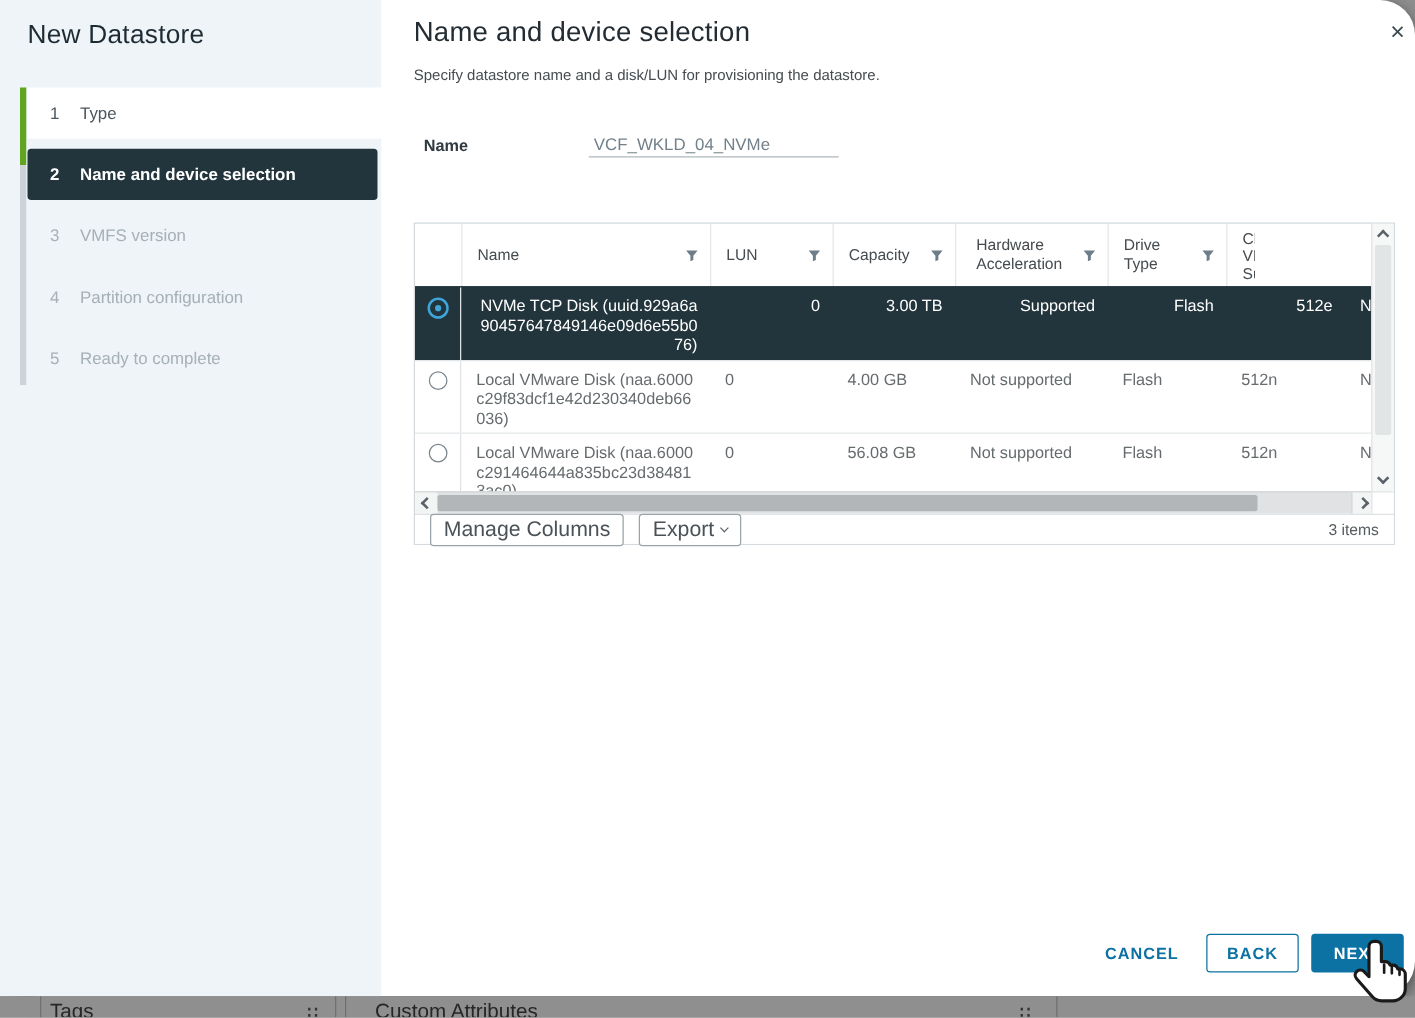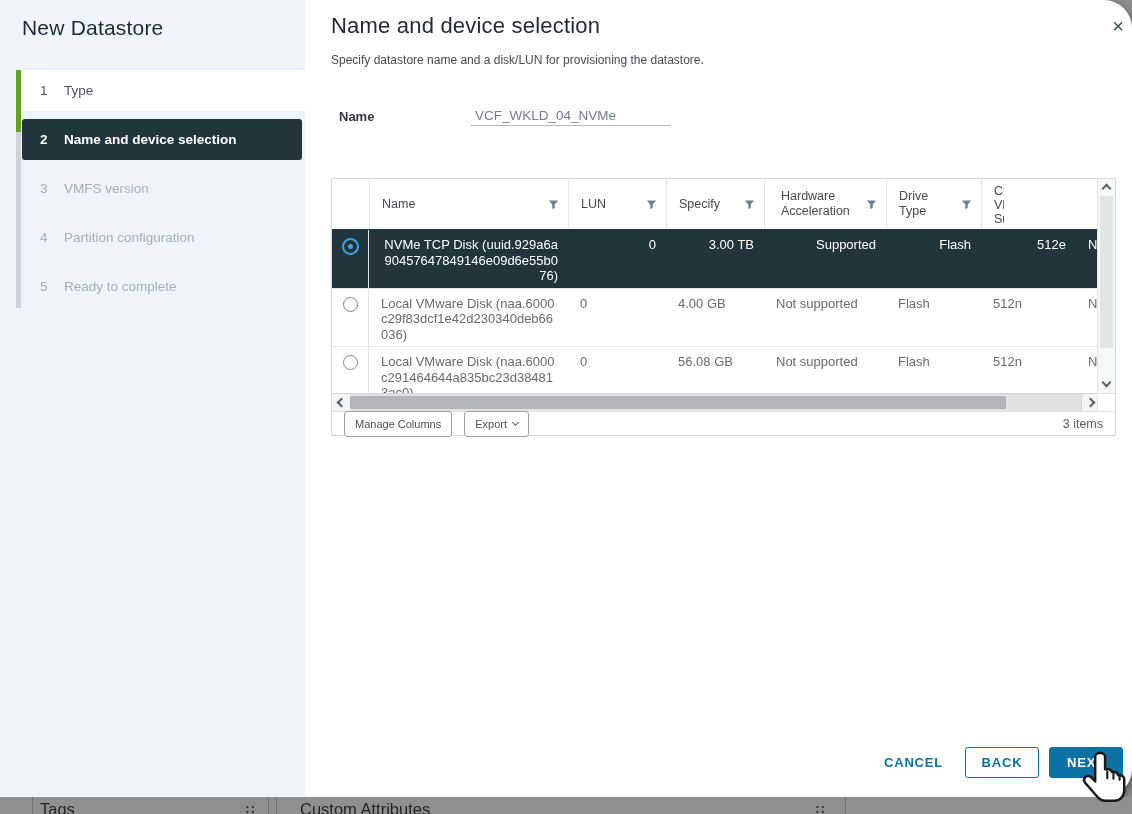--- a/index.html
+++ b/index.html
@@ -77,21 +77,21 @@
           align-items:center;justify-content:center;cursor:pointer;}
   .harrow-left{left:0;}
   .harrow-right{right:0;border-left:1px solid #cfd3d5;}
   .hthumb{position:absolute;left:18px;top:2px;width:656px;height:13px;background:#b2b6b8;border-radius:2px;}
   .scroll-corner{position:absolute;right:0;top:214px;width:18px;height:18px;background:#fff;border-left:1px solid #dfe3e6;border-top:1px solid #dfe3e6;}
 
   
   .grid-footer{position:absolute;left:0;top:232px;width:783px;height:24px;border-top:1px solid #dfe3e6;
                display:flex;align-items:center;padding:0 12px;background:#fff;}
   .gbtn{height:26px;display:inline-flex;align-items:center;gap:6px;padding:0 10px;margin-right:12px;
-        border:1px solid #99a3a8;border-radius:3px;background:#fff;font-size:11px;color:#4a5257;cursor:pointer;}
+        border:1px solid #99a3a8;border-radius:3px;background:#fff;font-size:17px;color:#4a5257;cursor:pointer;}
   .gbtn .chev{width:5px;height:5px;border-width:1.5px;margin-top:-2px;}
   .items-count{margin-left:auto;font-size:12.5px;color:#565d61;}
 
   
   .actions{position:absolute;top:747px;left:884px;display:flex;align-items:center;}
   .link-btn{font-size:13px;font-weight:600;letter-spacing:.8px;color:var(--accent-blue,#0c72a3);
             cursor:pointer;margin-right:22px;}
   .btn{width:74px;height:31px;border-radius:3px;font-size:13px;font-weight:600;letter-spacing:.8px;
        display:flex;align-items:center;justify-content:center;cursor:pointer;}
   .btn-outline{border:1px solid var(--accent-blue,#0c72a3);color:var(--accent-blue,#0c72a3);background:#fff;margin-right:10px;}
@@ -158,21 +158,21 @@
               <path d="M1 1.5h10L7.3 6v3.8L4.7 11V6z" fill="#6e7e88"></path>
             </svg>
           </div>
           <div class="th" style="flex: 0 0 98px;">
             <span class="th-label">LUN</span>
             <svg class="filter-icon" width="11" height="11" viewBox="0 0 12 12">
               <path d="M1 1.5h10L7.3 6v3.8L4.7 11V6z" fill="#6e7e88"></path>
             </svg>
           </div>
           <div class="th" style="flex: 0 0 98px;">
-            <span class="th-label">Specify</span>
+            <span class="th-label">Capacity</span>
             <svg class="filter-icon" width="11" height="11" viewBox="0 0 12 12">
               <path d="M1 1.5h10L7.3 6v3.8L4.7 11V6z" fill="#6e7e88"></path>
             </svg>
           </div>
           <div class="th" style="flex: 0 0 122px; padding-left: 16px;">
             <span class="th-label">Hardware Acceleration</span>
             <svg class="filter-icon" width="11" height="11" viewBox="0 0 12 12">
               <path d="M1 1.5h10L7.3 6v3.8L4.7 11V6z" fill="#6e7e88"></path>
             </svg>
           </div>

